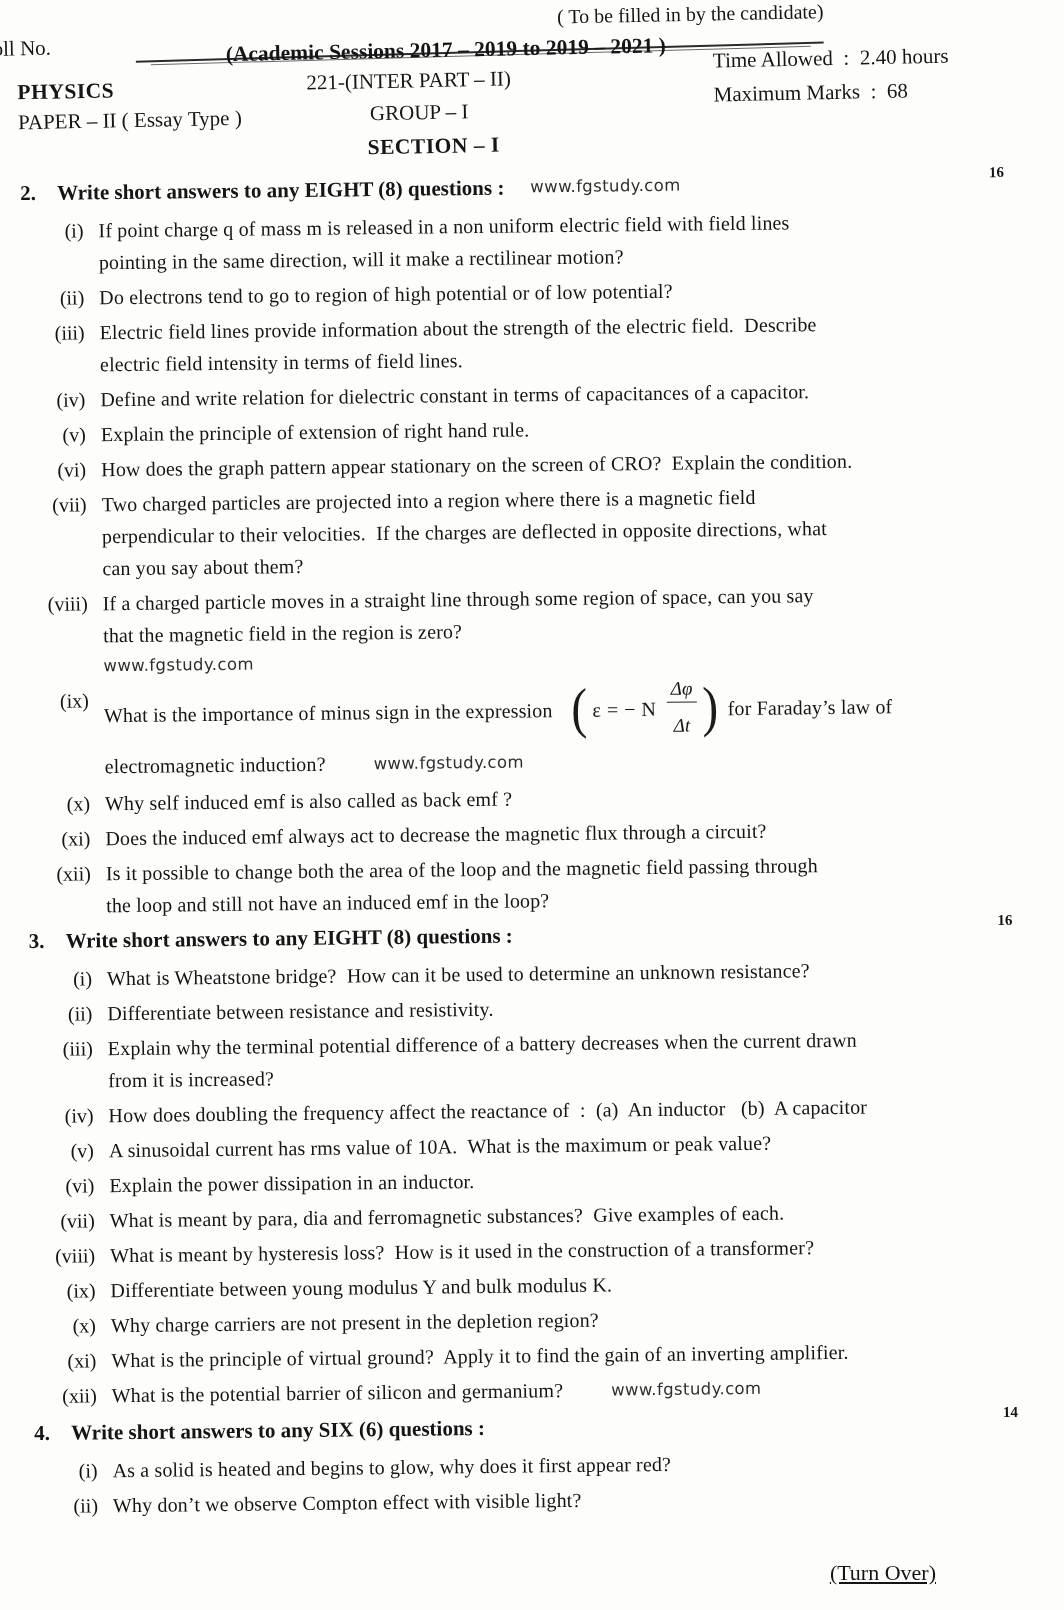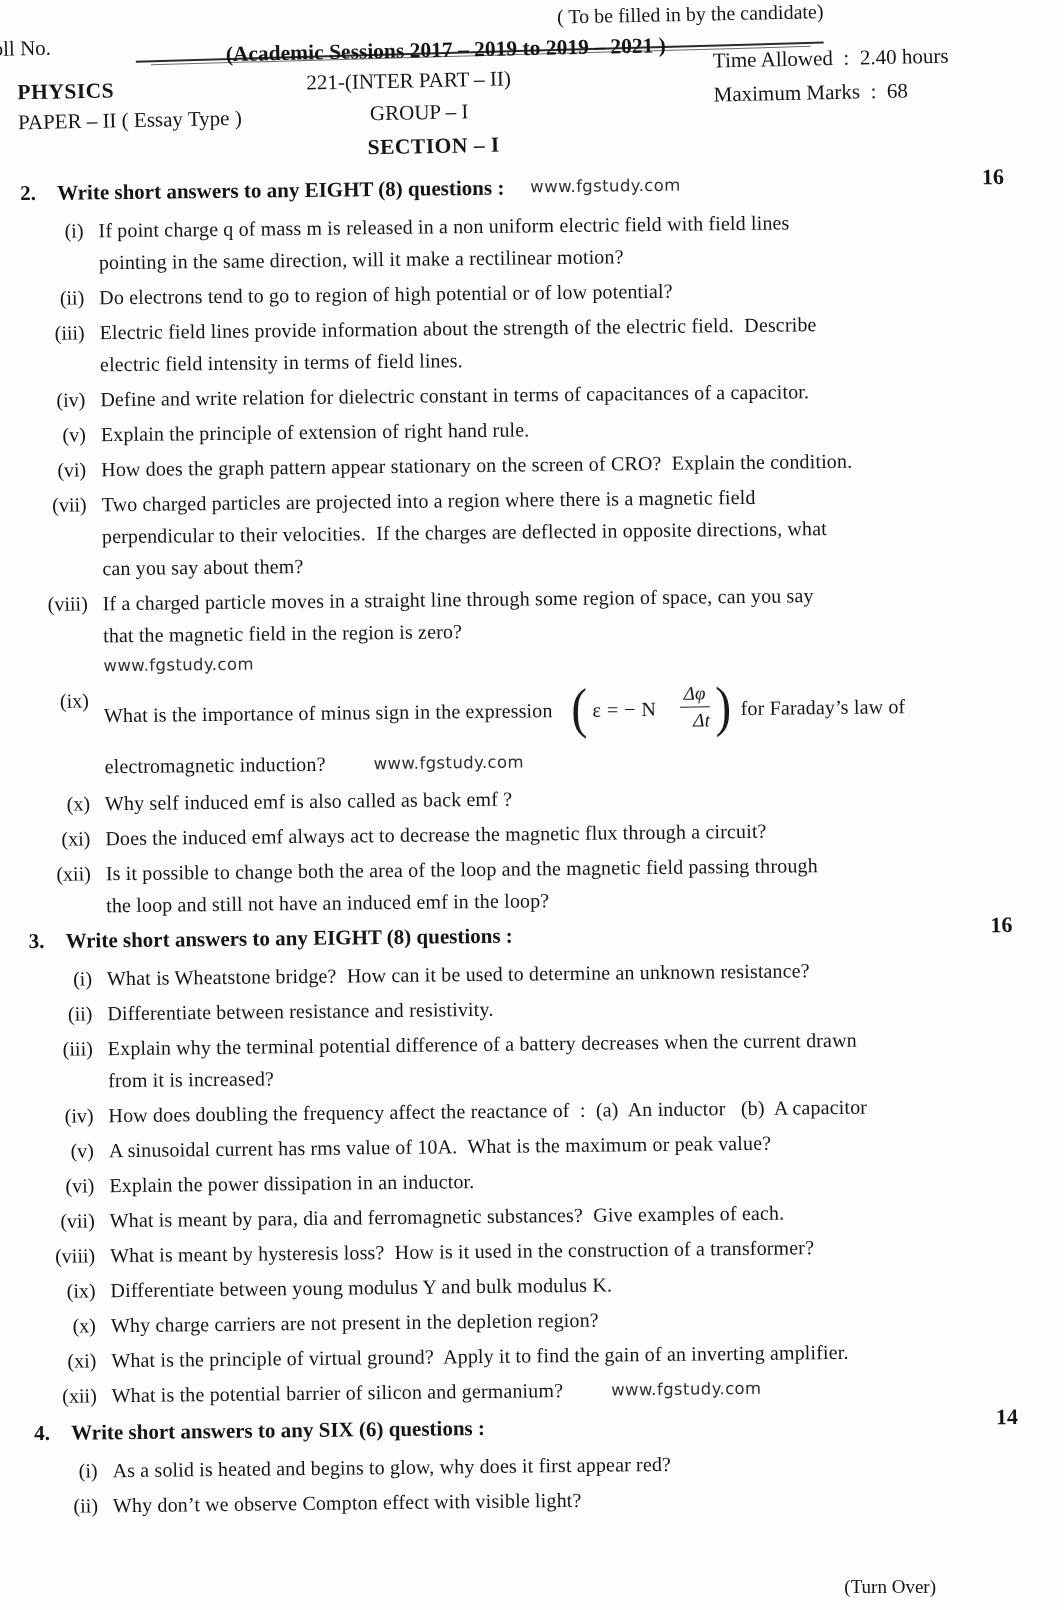--- a/index.html
+++ b/index.html
@@ -28,44 +28,44 @@
   .group{left:368px;top:108px;font-size:21px;}
   .max-marks{left:712px;top:96px;font-size:21px;}
   .section-title{left:365px;top:142px;font-size:21.5px;font-weight:bold;letter-spacing:.5px;}
   
   .qarea{position:relative;padding:2px 40px 0 18px;}
   .qsec{position:relative;margin-top:2px;}
   .qhdr{position:relative;display:flex;align-items:baseline;margin:7px 0 9px 0;
         font-size:21px;font-weight:bold;white-space:pre;}
   .qnum{width:37px;flex:0 0 auto;}
   .qwm{margin-left:26px;transform:translateY(-2px);}
-  .qmarks{position:absolute;right:22px;top:-6px;font-size:22px;font-weight:bold;text-align:center;}
+  .qmarks{position:absolute;right:22px;top:-6px;font-size:15px;font-weight:bold;text-align:center;}
   .qitem{display:flex;margin-bottom:3px;}
   .qlabel{flex:0 0 78px;box-sizing:border-box;padding-right:15px;text-align:right;
           font-size:20px;line-height:32px;}
   .qcontent{flex:1;font-size:20px;line-height:32px;letter-spacing:.15px;}
   .qline{white-space:pre;}
   .wm{font-family:"DejaVu Sans", sans-serif;font-size:16.5px;letter-spacing:.4px;
       color:#2e2e2e;font-weight:400;}
   .wm-below{line-height:30px;}
   .wm-inline{margin-left:48px;transform:translateY(-1px);display:inline-block;}
   
   .f-line{display:flex;align-items:center;min-height:62px;white-space:pre;}
   .f-line2{display:flex;align-items:baseline;margin-top:4px;white-space:pre;}
   .paren{font-size:56px;font-weight:300;line-height:0;transform:scaleX(.85);
          position:relative;top:-2px;color:#1b1b1b;}
   .paren-l{margin-left:12px;margin-right:4px;}
   .paren-r{margin-left:4px;margin-right:8px;}
   .f-lhs{letter-spacing:.5px;}
-  .frac{display:inline-flex;flex-direction:column;align-items:flex-end;
-        font-style:italic;font-size:19px;line-height:1.2;margin-left:18px;position:relative;top:-1px;}
+  .frac{display:inline-flex;flex-direction:column;align-items:center;
+        font-style:italic;font-size:19px;line-height:1.2;margin-left:5px;position:relative;top:-1px;}
   .frac .num{border-bottom:1.7px solid #222;padding:0 4px 1px 4px;}
-  .frac .den{padding-top:2px;}
-  
-  .footer{position:absolute;right:128px;bottom:12px;font-size:19px;}
+  .frac .den{padding-top:12px;}
+  
+  .footer{position:absolute;right:128px;bottom:24px;font-size:22px;text-decoration:underline;}
 </style>
 </head>
 <body>
 
 <div class="page">
   <div class="tilt">
 
     <div class="hdr">
       <span class="abs roll-label">oll No.</span>
       <span class="abs roll-line"></span>

